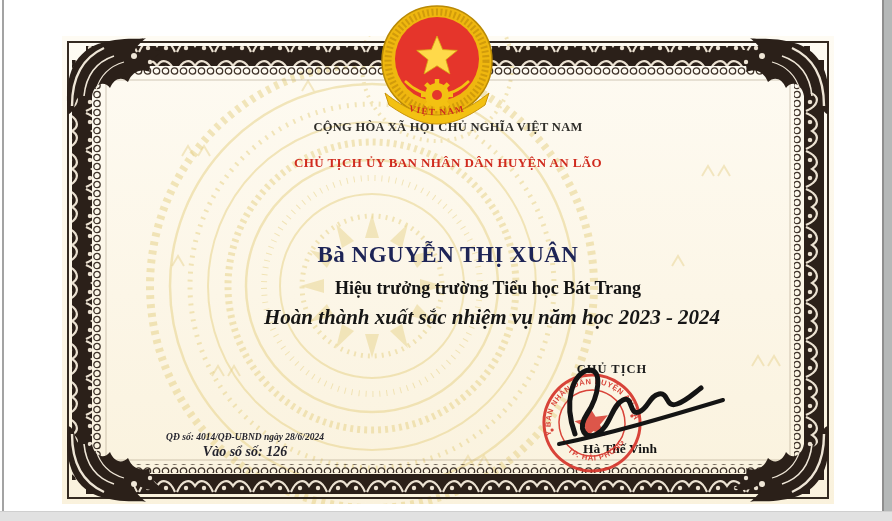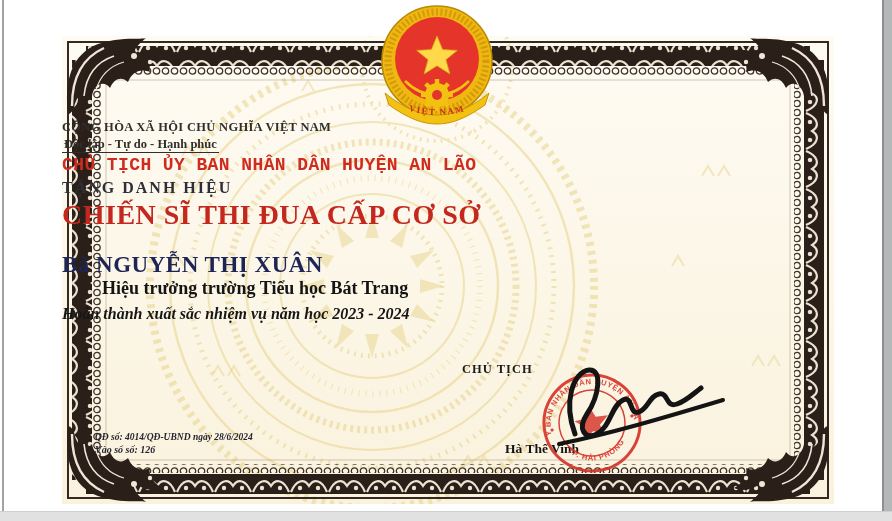--- a/index.html
+++ b/index.html
@@ -12,36 +12,36 @@
 
   
   .cert-bg{position:absolute;left:62px;top:36px;width:772px;height:468px;
            background:linear-gradient(180deg,#fefbf3 0%,#fcf6e7 55%,#faf2dd 100%);}
   .cert-bg svg{position:absolute;left:0;top:0;}
   .frame-svg{position:absolute;left:62px;top:36px;z-index:2;pointer-events:none;}
   .emblem-svg{position:absolute;left:377px;top:5px;z-index:5;}
   .seal-svg{position:absolute;left:537px;top:368px;z-index:4;opacity:.92;}
   .sign-svg{position:absolute;left:545px;top:356px;z-index:5;}
 
-  .t{position:absolute;left:62px;width:772px;z-index:4;white-space:nowrap;}
+  .t{position:absolute;left:62px;width:772px;text-align:center;z-index:4;white-space:nowrap;}
   .motto1{top:120px;font-weight:bold;font-size:12.5px;letter-spacing:.3px;color:#2f2e2a;}
   .motto2{top:137px;font-weight:bold;font-size:12.5px;color:#2f2e2a;}
   .motto2 span{border-bottom:1.5px solid #2f2e2a;padding:0 2px 1px;}
-  .issuer{top:155px;font-family:Liberation Mono, monospace;font-weight:bold;font-size:18px;
+  .issuer{top:155px;font-family:Liberation Serif, serif;font-weight:bold;font-size:13px;
           letter-spacing:.4px;color:#d02b1f;}
   .action{top:179px;font-weight:bold;font-size:16px;letter-spacing:2px;color:#2e2e38;}
   .title{top:199px;font-weight:bold;font-size:28px;letter-spacing:.5px;color:#c3271d;}
-  .recipient{top:242px;font-weight:bold;font-size:23px;letter-spacing:.5px;color:#1d2456;margin-top:10px;}
+  .recipient{top:242px;font-weight:bold;font-size:23px;letter-spacing:.5px;color:#1d2456;}
   .position{top:278px;font-weight:bold;font-size:18px;color:#141414;margin-left:40px;}
-  .achievement{top:305px;font-weight:bold;font-style:italic;font-size:16px;color:#161616;}
+  .achievement{top:305px;font-weight:bold;font-style:italic;font-size:21px;color:#161616;padding-left:44px;}
   .place-date{top:345px;left:462px;width:310px;font-weight:bold;font-style:italic;font-size:13px;color:#101028;}
   .signer-title{top:362px;left:462px;width:300px;font-weight:bold;font-size:12.5px;letter-spacing:1px;color:#1c1c1c;}
   .signer-name{top:441px;left:505px;width:230px;font-weight:bold;font-size:13.5px;color:#141414;}
   .decision1{top:432px;left:95px;width:300px;font-weight:bold;font-style:italic;font-size:9.5px;color:#24242e;}
-  .decision2{top:444px;left:95px;width:300px;font-weight:bold;font-style:italic;font-size:10px;color:#24242e;}
+  .decision2{top:444px;left:95px;width:300px;font-weight:bold;font-style:italic;font-size:14px;color:#24242e;}
 </style>
 </head>
 <body>
 
 <div class="page">
 
   <div class="edge-left"></div>
   <div class="edge-right"></div>
   <div class="edge-bottom"></div>
 
@@ -158,24 +158,21 @@
     <path d="M8,88 C28,104 44,110 60,110 C76,110 92,104 112,88 L108,100 C88,114 74,119 60,119 C46,119 32,114 12,100 Z" fill="#f3c112" stroke="#c9940a" stroke-width="1"></path>
     <defs>
         <path id="bannerArc" d="M22,101 C40,113 80,113 98,101"></path>
       </defs>
     <text font-family="Liberation Serif, serif" font-size="9" font-weight="bold" fill="#cf2a20" letter-spacing="1.5">
       <textPath href="#bannerArc" startOffset="50%" text-anchor="middle">VIỆT NAM</textPath>
     </text>
   </svg>
 
   <div class="t motto1">CỘNG HÒA XÃ HỘI CHỦ NGHĨA VIỆT NAM</div>
-  <div class="t motto2"><span>Độc lập - Tự do - Hạnh phúc</span></div>
   <div class="t issuer">CHỦ TỊCH ỦY BAN NHÂN DÂN HUYỆN AN LÃO</div>
-  <div class="t action">TẶNG DANH HIỆU</div>
-  <div class="t title">CHIẾN SĨ THI ĐUA CẤP CƠ SỞ</div>
   <div class="t recipient">Bà NGUYỄN THỊ XUÂN</div>
   <div class="t position">Hiệu trưởng trường Tiểu học Bát Trang</div>
   <div class="t achievement">Hoàn thành xuất sắc nhiệm vụ năm học 2023 - 2024</div>
   <div class="t signer-title">CHỦ TỊCH</div>
   <div class="t signer-name">Hà Thế Vinh</div>
   <div class="t decision1">QĐ số: 4014/QĐ-UBND ngày 28/6/2024</div>
   <div class="t decision2">Vào sổ số: 126</div>
 
   <svg class="seal-svg" width="110" height="110" viewBox="0 0 110 110">
     <g transform="rotate(-10 55 55)">

